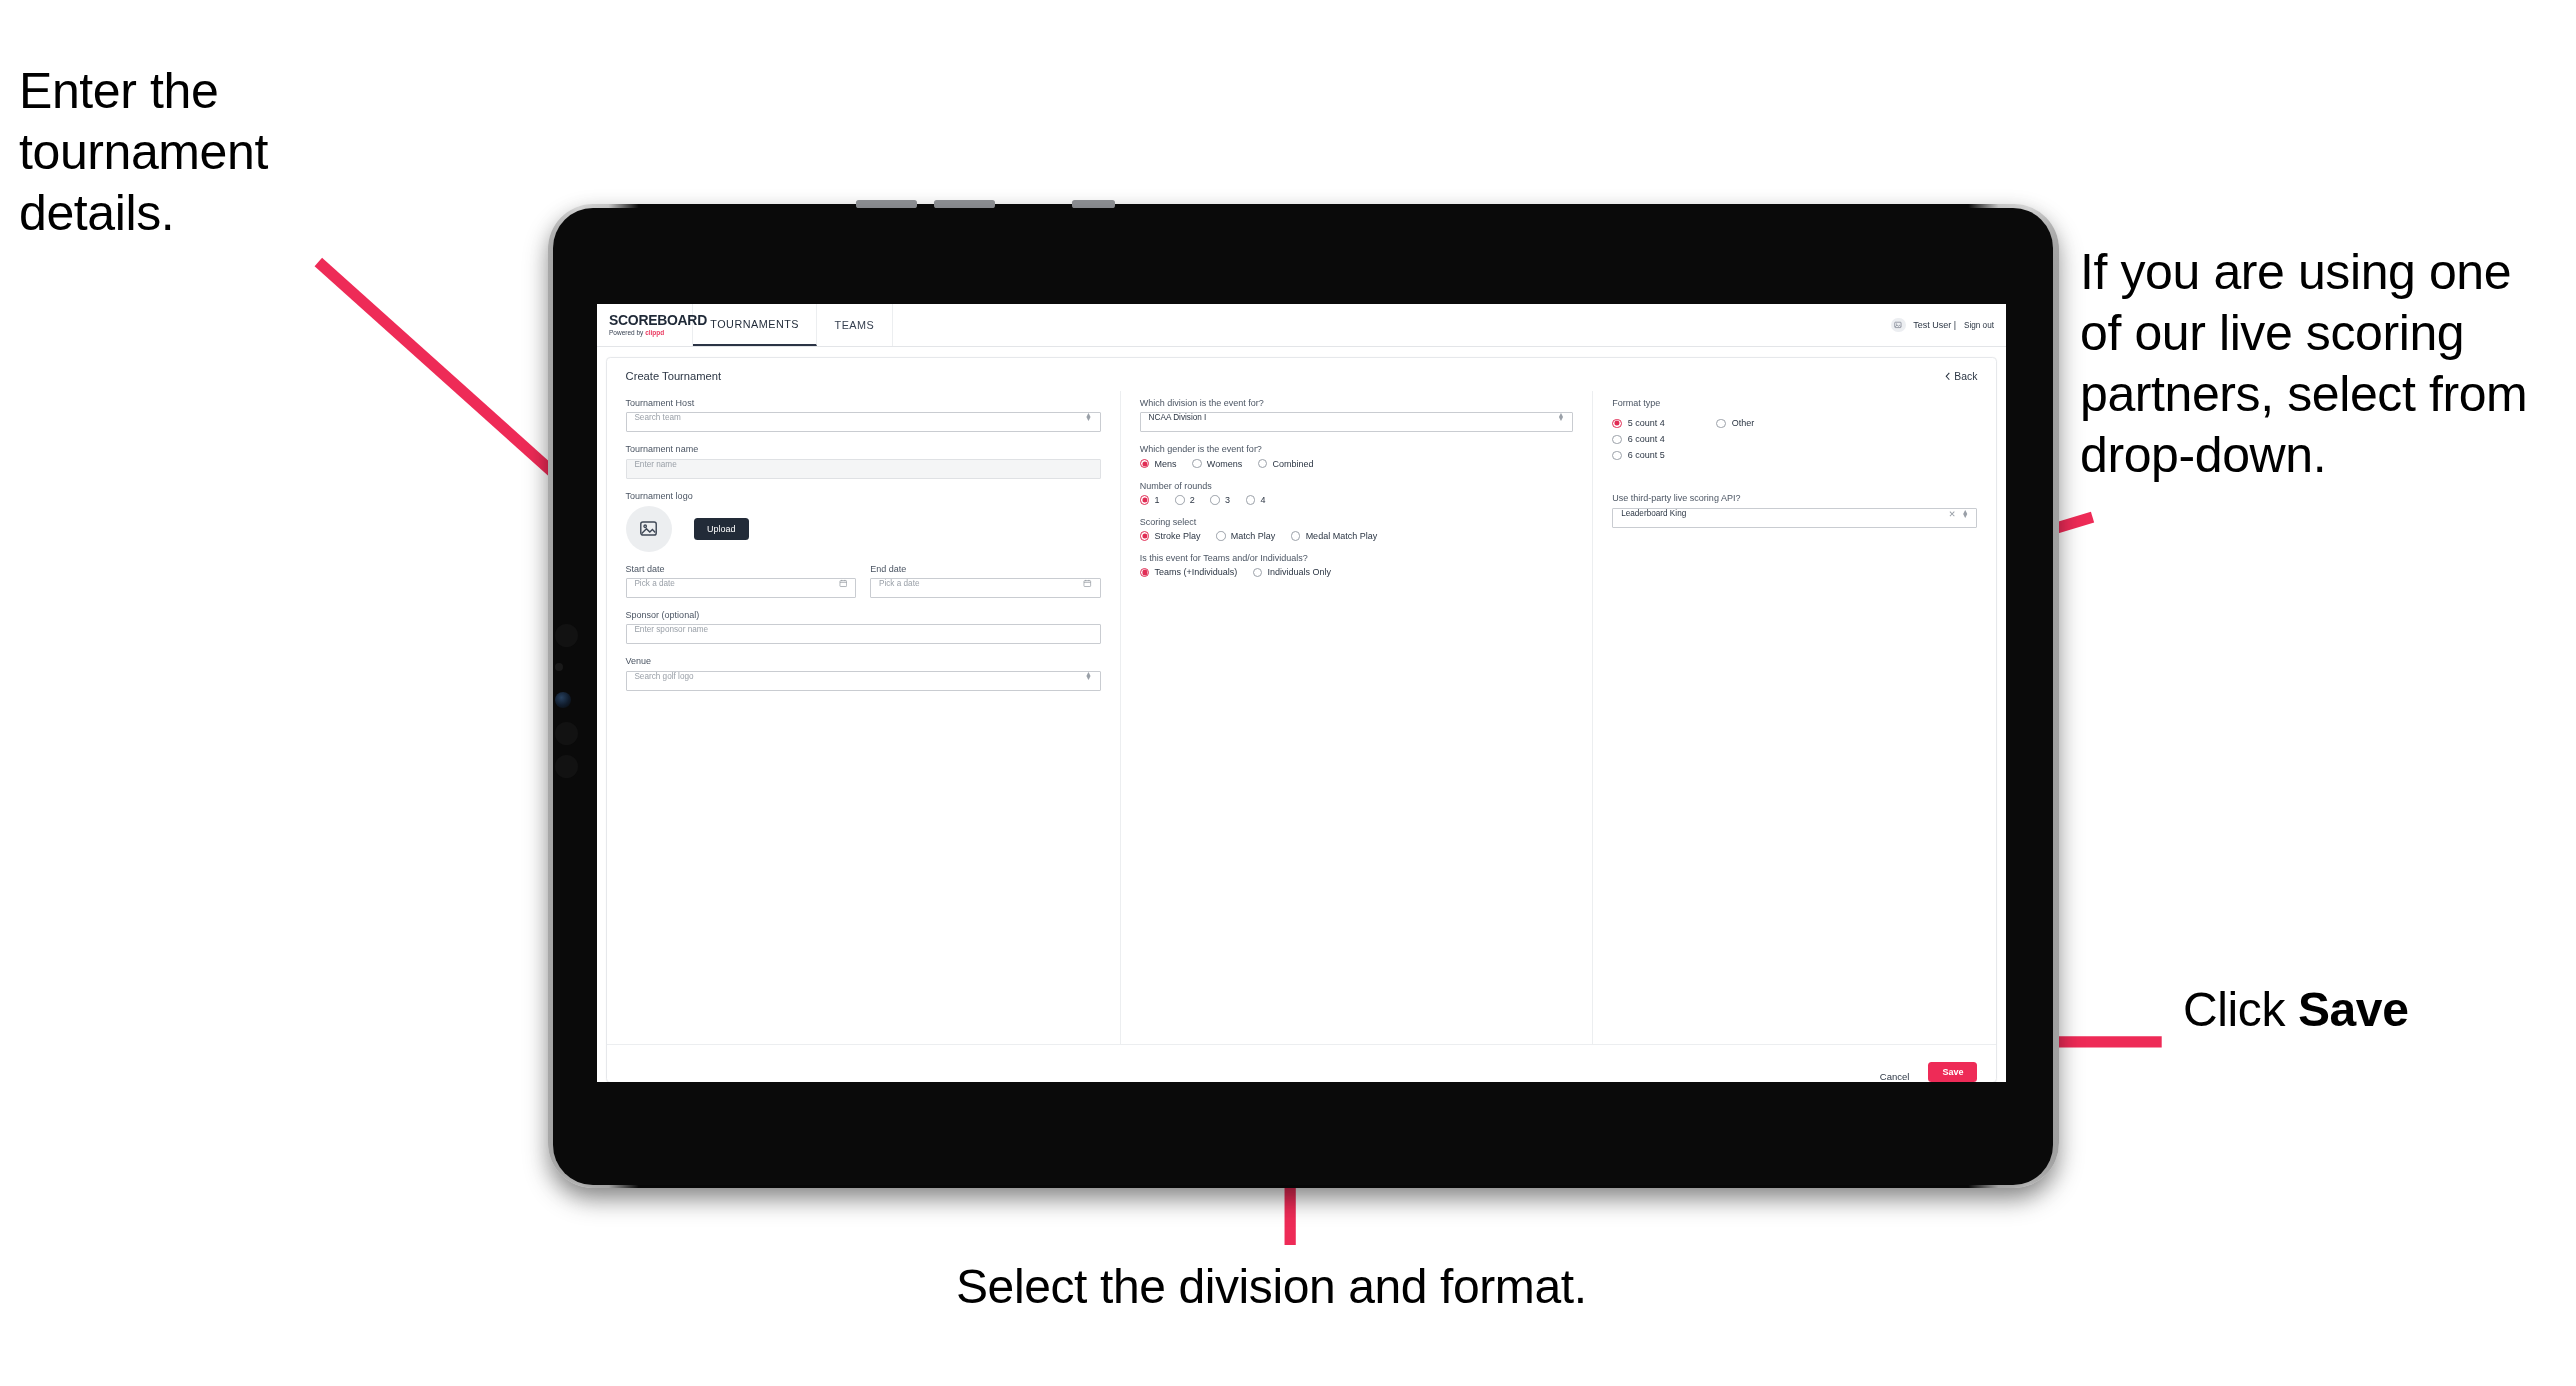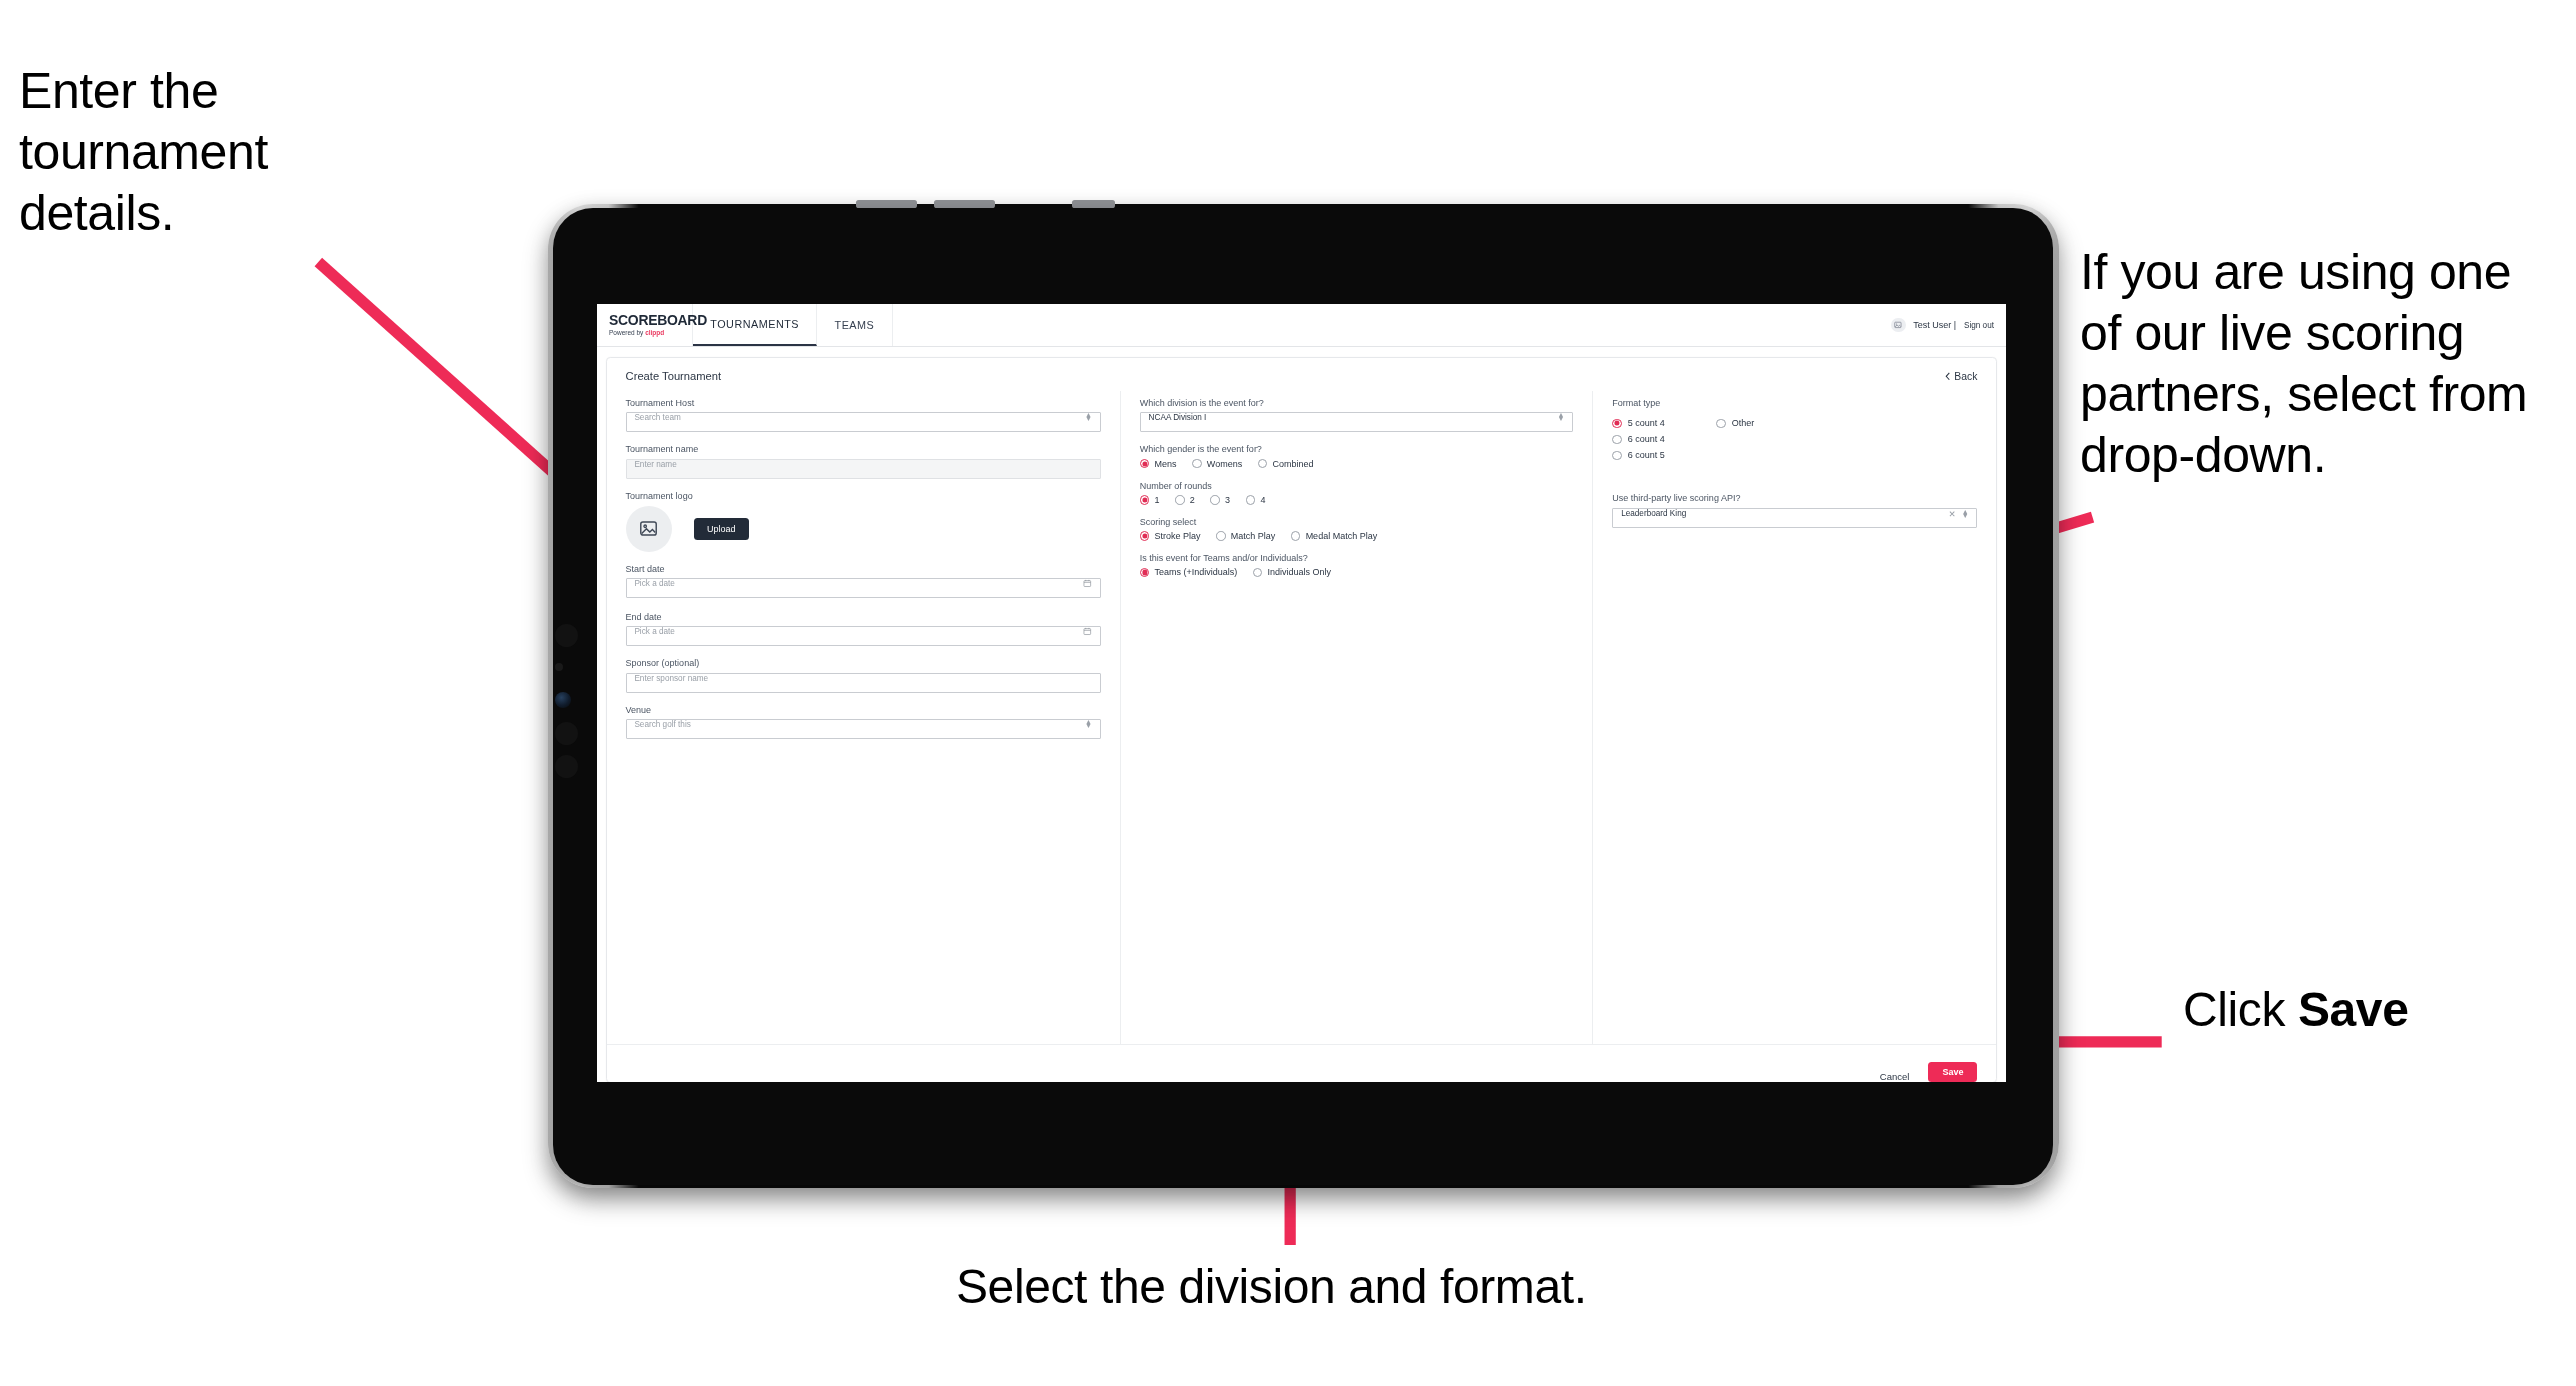--- a/index.html
+++ b/index.html
@@ -83,21 +83,21 @@
   .input.filled{background:#f4f5f6;border-color:#dfe1e4;}
   .input .val{color:#2c3644;}
   .input .end{margin-left:auto;display:flex;align-items:center;gap:6px;color:#9aa0a8;}
   .stepper{display:inline-flex;flex-direction:column;line-height:.55;font-size:7px;color:#9aa0a8;}
 
   
   #logo-row{display:flex;align-items:center;gap:22.5px;margin-top:5.2px;}
   #logo-circle{width:46px;height:46px;border-radius:50%;background:#eceef0;display:flex;align-items:center;justify-content:center;}
   #upload-btn{background:#222b38;color:#fff;font-size:9px;border-radius:3.5px;padding:6px 13px;}
 
-  #dates{display:flex;gap:14px;margin-top:12px;flex-direction:column;}
+  #dates{display:flex;gap:14px;margin-top:12px;}
   .date-col{flex:1;}
 
   
   .radio-row{display:flex;align-items:center;gap:7.8px;margin-top:4.3px;flex-wrap:wrap;}
   .radio-opt{display:flex;align-items:center;gap:5.2px;margin-right:7.8px;}
   .rdo{width:9.5px;height:9.5px;border-radius:50%;border:1.1px solid #9ba1a9;box-sizing:border-box;position:relative;flex:none;}
   .rdo.on{border-color:#e12d55;}
   .rdo.on:after{content:"";position:absolute;left:50%;top:50%;width:5.2px;height:5.2px;border-radius:50%;background:#e12d55;transform:translate(-50%,-50%);}
   .rdo-lbl{font-size:9px;color:#2c3644;}
 
@@ -236,21 +236,21 @@
             </div>
           </div>
 
           <div class="field-label sp">Sponsor (optional)</div>
           <div class="input">
             <span>Enter sponsor name</span>
           </div>
 
           <div class="field-label sp">Venue</div>
           <div class="input">
-            <span>Search golf this</span>
+            <span>Search golf logo</span>
             <span class="end">
                 <span class="stepper">▲<br>▼</span>
               </span>
           </div>
         </div>
 
         <div class="col" id="col-mid">
 
           <div class="field-label">Which division is the event for?</div>
           <div class="input">

